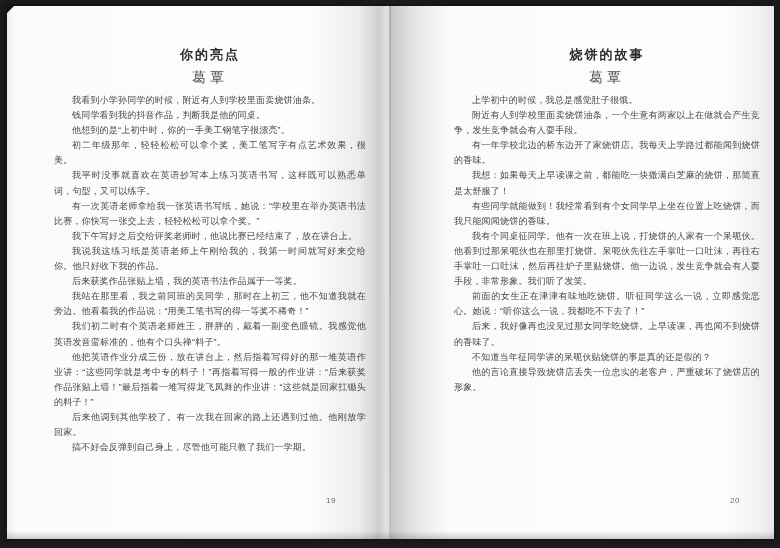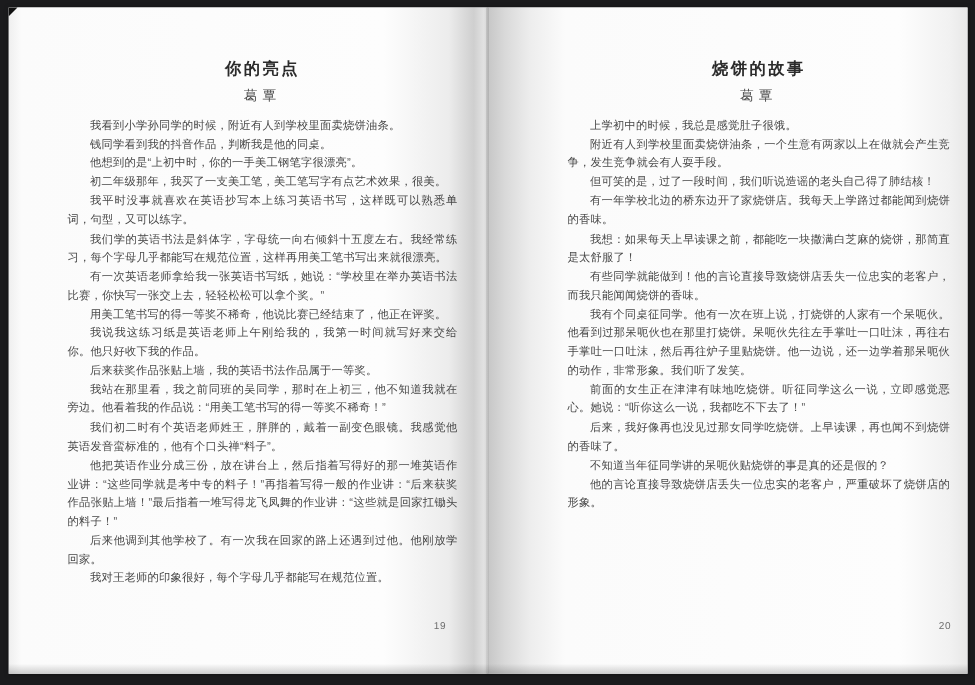--- a/index.html
+++ b/index.html
@@ -36,30 +36,30 @@
     border-top:7px solid #101010;border-right:7px solid transparent;
   }
   .content{position:absolute;top:40px;}
   .page-left .content{left:47px;width:312px;}
   .page-right .content{left:64px;width:306px;}
   .title{
     text-align:center;font-size:13px;font-weight:bold;color:#2b2b2b;
     letter-spacing:2px;line-height:18px;
   }
   .author{
-    text-align:center;font-size:11px;color:#4a4a4a;
+    text-align:center;font-size:14px;color:#4a4a4a;
     letter-spacing:4px;margin-top:7px;line-height:12px;
   }
   .bodytext{margin-top:10px;}
   .bodytext p{
     margin:0;font-size:9px;line-height:15.1px;color:#474747;
     text-indent:2em;text-align:justify;letter-spacing:0.2px;
   }
   .pagenum{
-    position:absolute;bottom:34px;font-size:8px;color:#6d6d6d;letter-spacing:0.5px;margin-left:21px;
+    position:absolute;bottom:34px;font-size:8px;color:#6d6d6d;letter-spacing:0.5px;
   }
   .pagenum-left{left:319px;}
   .pagenum-right{left:340px;}
   .spine-line{
     position:absolute;left:382px;top:0;bottom:0;width:2px;
     background:linear-gradient(to bottom,rgba(90,90,90,0.25),rgba(90,90,90,0.12));
     pointer-events:none;
   }
 </style>
 </head>
@@ -68,49 +68,47 @@
 <div class="book">
 
   <div class="page page-left">
     <div class="content">
       <div class="title">你的亮点</div>
       <div class="author">葛覃</div>
       <div class="bodytext">
           <p>我看到小学孙同学的时候，附近有人到学校里面卖烧饼油条。</p>
           <p>钱同学看到我的抖音作品，判断我是他的同桌。</p>
           <p>他想到的是“上初中时，你的一手美工钢笔字很漂亮”。</p>
-          <p>初二年级那年，我买了一支美工笔，美工笔写字有点艺术效果，很美。</p>
+          <p>初二年级那年，轻轻松松可以拿个奖，美工笔写字有点艺术效果，很美。</p>
           <p>我平时没事就喜欢在英语抄写本上练习英语书写，这样既可以熟悉单词，句型，又可以练字。</p>
-          <p>我们学的英语书法是斜体字，字母统一向右倾斜十五度左右。我经常练习，每个字母几乎都能写在规范位置，这样再用美工笔书写出来就很漂亮。</p>
           <p>有一次英语老师拿给我一张英语书写纸，她说：“学校里在举办英语书法比赛，你快写一张交上去，轻轻松松可以拿个奖。”</p>
-          <p>用美工笔书写的得一等奖不稀奇，他说比赛已经结束了，他正在评奖。</p>
+          <p>我下午写好之后交给评奖老师时，他说比赛已经结束了，放在讲台上。</p>
           <p>我说我这练习纸是英语老师上午刚给我的，我第一时间就写好来交给你。他只好收下我的作品。</p>
           <p>后来获奖作品张贴上墙，我的英语书法作品属于一等奖。</p>
           <p>我站在那里看，我之前同班的吴同学，那时在上初三，他不知道我就在旁边。他看着我的作品说：“用美工笔书写的得一等奖不稀奇！”</p>
           <p>我们初二时有个英语老师姓王，胖胖的，戴着一副变色眼镜。我感觉他英语发音蛮标准的，他有个口头禅“料子”。</p>
           <p>他把英语作业分成三份，放在讲台上，然后指着写得好的那一堆英语作业讲：“这些同学就是考中专的料子！”再指着写得一般的作业讲：“后来获奖作品张贴上墙！”最后指着一堆写得龙飞凤舞的作业讲：“这些就是回家扛锄头的料子！”</p>
           <p>后来他调到其他学校了。有一次我在回家的路上还遇到过他。他刚放学回家。</p>
-          <p>我对王老师的印象很好，每个字母几乎都能写在规范位置。</p>
+          <p>搞不好会反弹到自己身上，尽管他可能只教了我们一学期。</p>
         </div>
     </div>
     <div class="pagenum pagenum-left">19</div>
   </div>
 
   <div class="page page-right">
     <div class="content">
       <div class="title">烧饼的故事</div>
       <div class="author">葛覃</div>
       <div class="bodytext">
           <p>上学初中的时候，我总是感觉肚子很饿。</p>
           <p>附近有人到学校里面卖烧饼油条，一个生意有两家以上在做就会产生竞争，发生竞争就会有人耍手段。</p>
-          <p>但可笑的是，过了一段时间，我们听说造谣的老头自己得了肺结核！</p>
           <p>有一年学校北边的桥东边开了家烧饼店。我每天上学路过都能闻到烧饼的香味。</p>
           <p>我想：如果每天上早读课之前，都能吃一块撒满白芝麻的烧饼，那简直是太舒服了！</p>
-          <p>有些同学就能做到！他的言论直接导致烧饼店丢失一位忠实的老客户，而我只能闻闻烧饼的香味。</p>
-          <p>我有个同桌征同学。他有一次在班上说，打烧饼的人家有一个呆呃伙。他看到过那呆呃伙也在那里打烧饼。呆呃伙先往左手掌吐一口吐沫，再往右手掌吐一口吐沫，然后再往炉子里贴烧饼。他一边说，还一边学着那呆呃伙的动作，非常形象。我们听了发笑。</p>
+          <p>有些同学就能做到！我经常看到有个女同学早上坐在位置上吃烧饼，而我只能闻闻烧饼的香味。</p>
+          <p>我有个同桌征同学。他有一次在班上说，打烧饼的人家有一个呆呃伙。他看到过那呆呃伙也在那里打烧饼。呆呃伙先往左手掌吐一口吐沫，再往右手掌吐一口吐沫，然后再往炉子里贴烧饼。他一边说，发生竞争就会有人耍手段，非常形象。我们听了发笑。</p>
           <p>前面的女生正在津津有味地吃烧饼。听征同学这么一说，立即感觉恶心。她说：“听你这么一说，我都吃不下去了！”</p>
           <p>后来，我好像再也没见过那女同学吃烧饼。上早读课，再也闻不到烧饼的香味了。</p>
           <p>不知道当年征同学讲的呆呃伙贴烧饼的事是真的还是假的？</p>
           <p>他的言论直接导致烧饼店丢失一位忠实的老客户，严重破坏了烧饼店的形象。</p>
         </div>
     </div>
     <div class="pagenum pagenum-right">20</div>
   </div>
 
   <div class="spine-line"></div>

